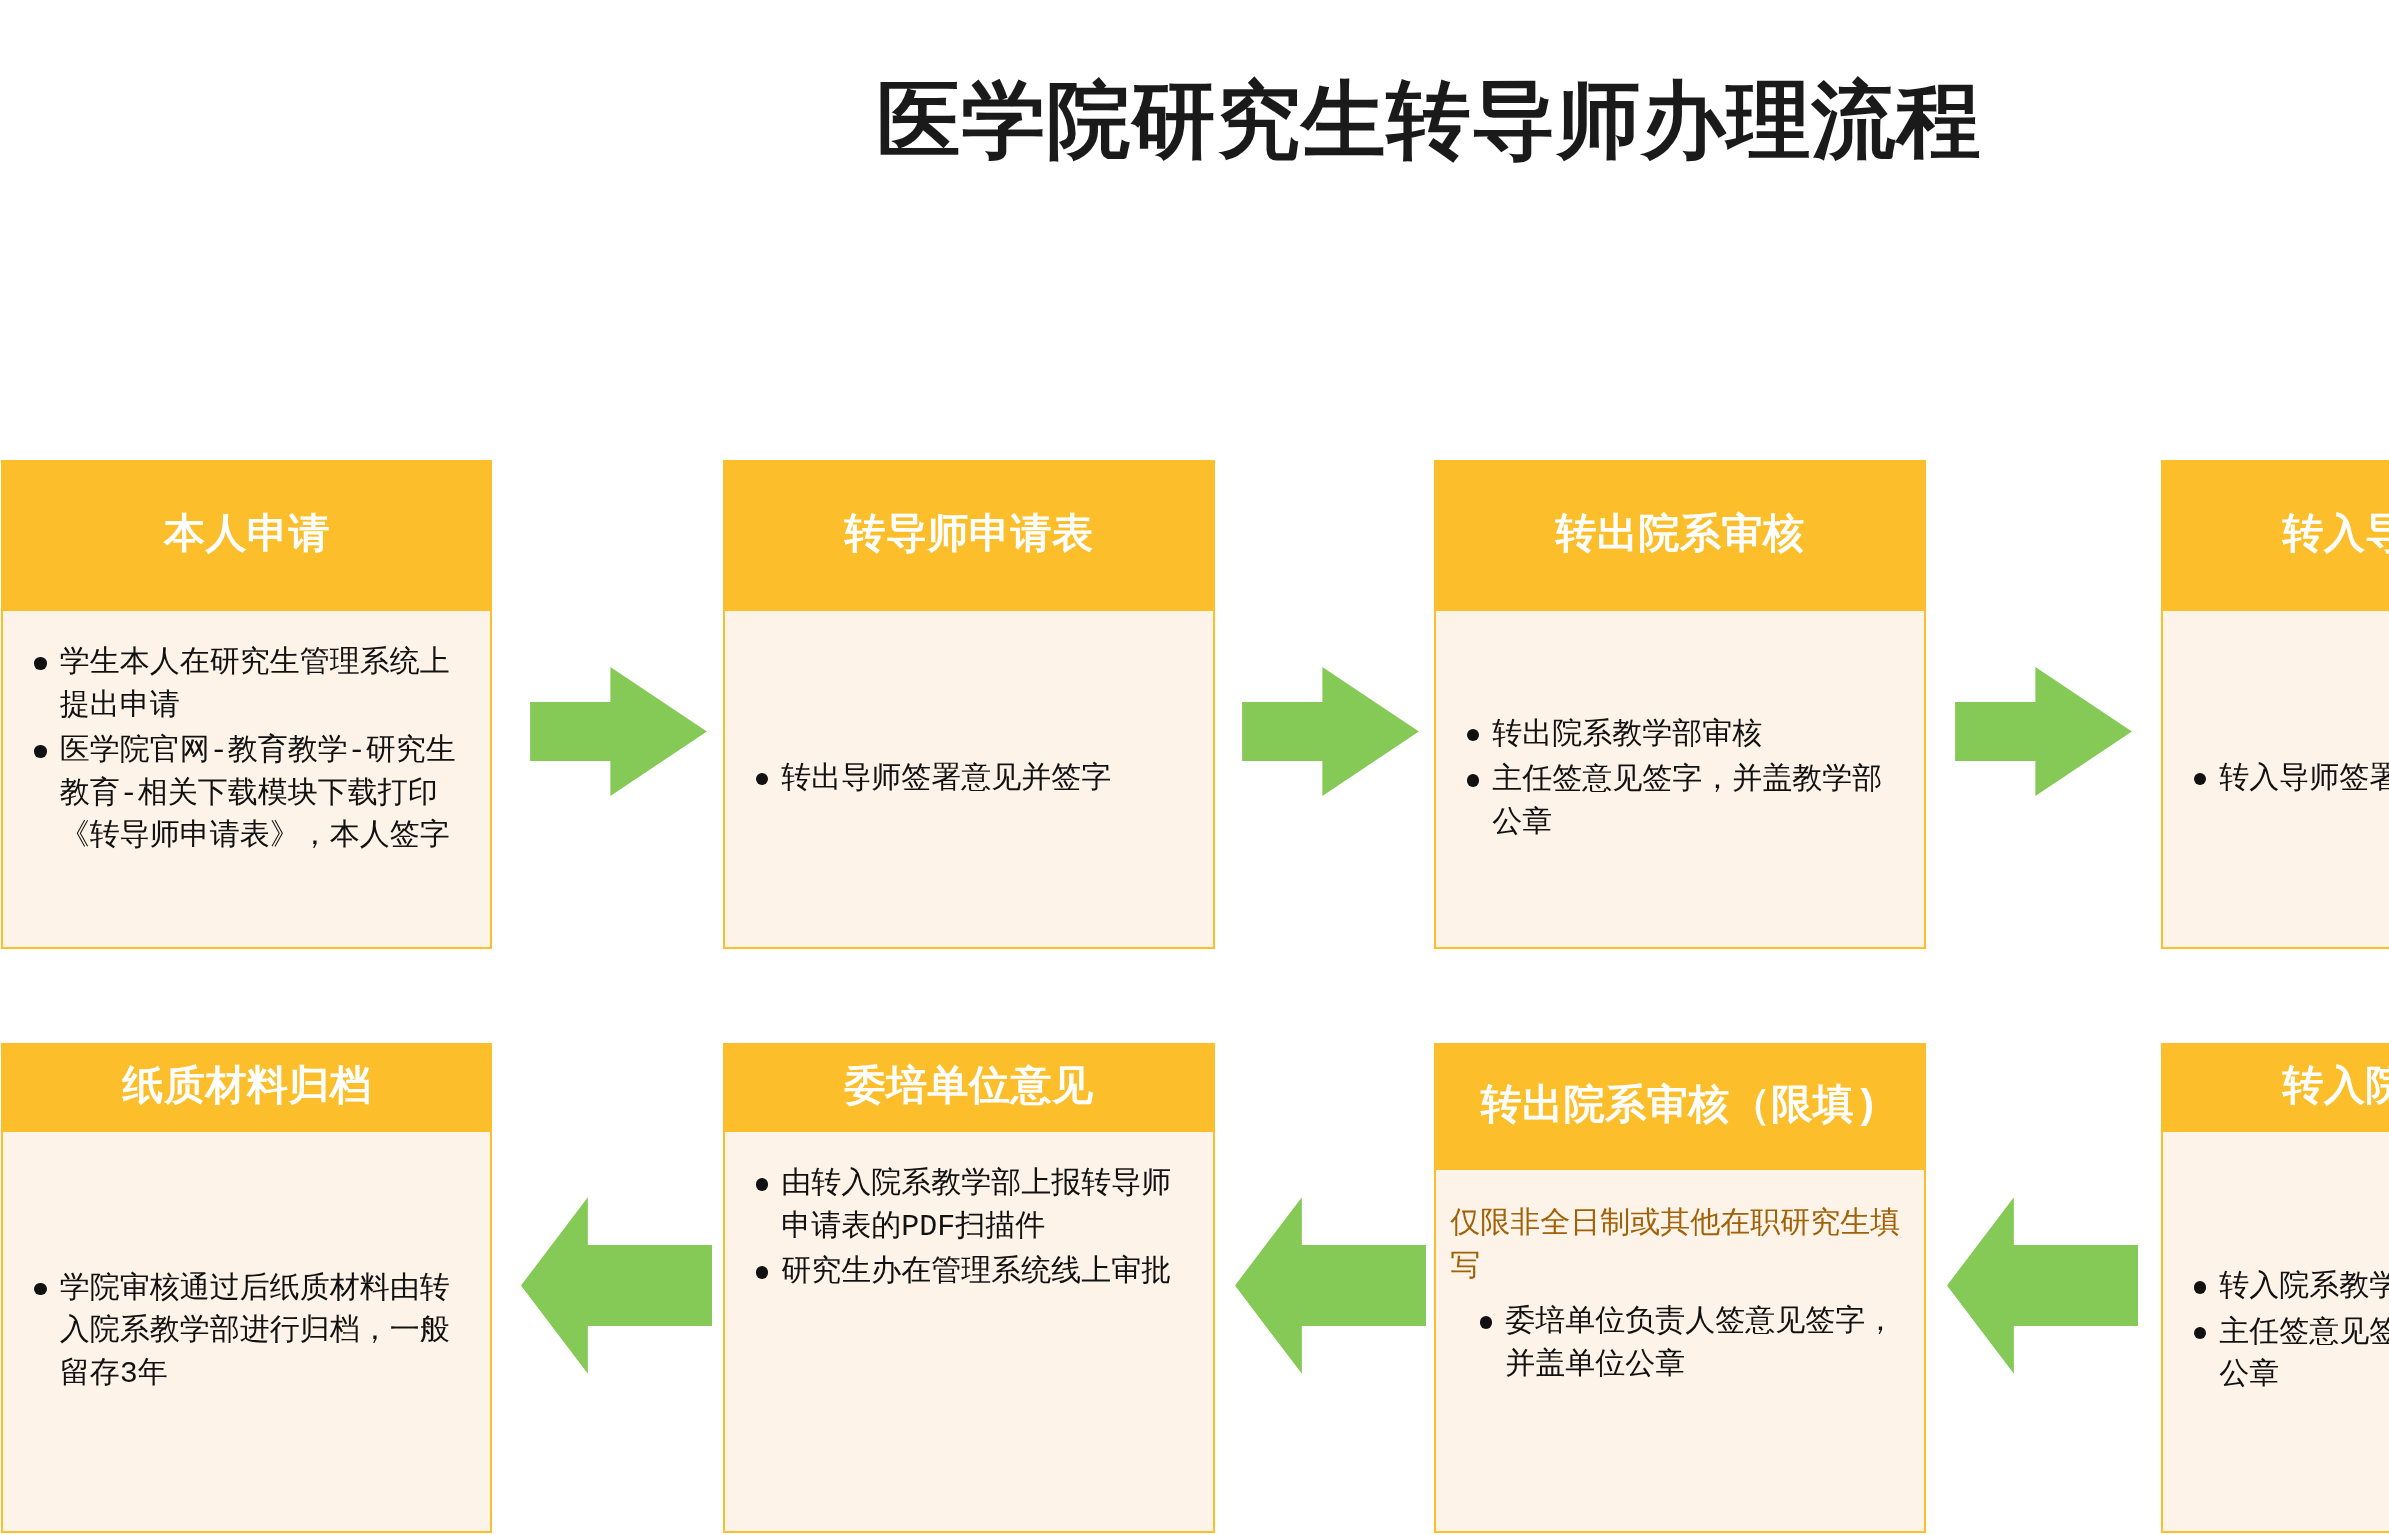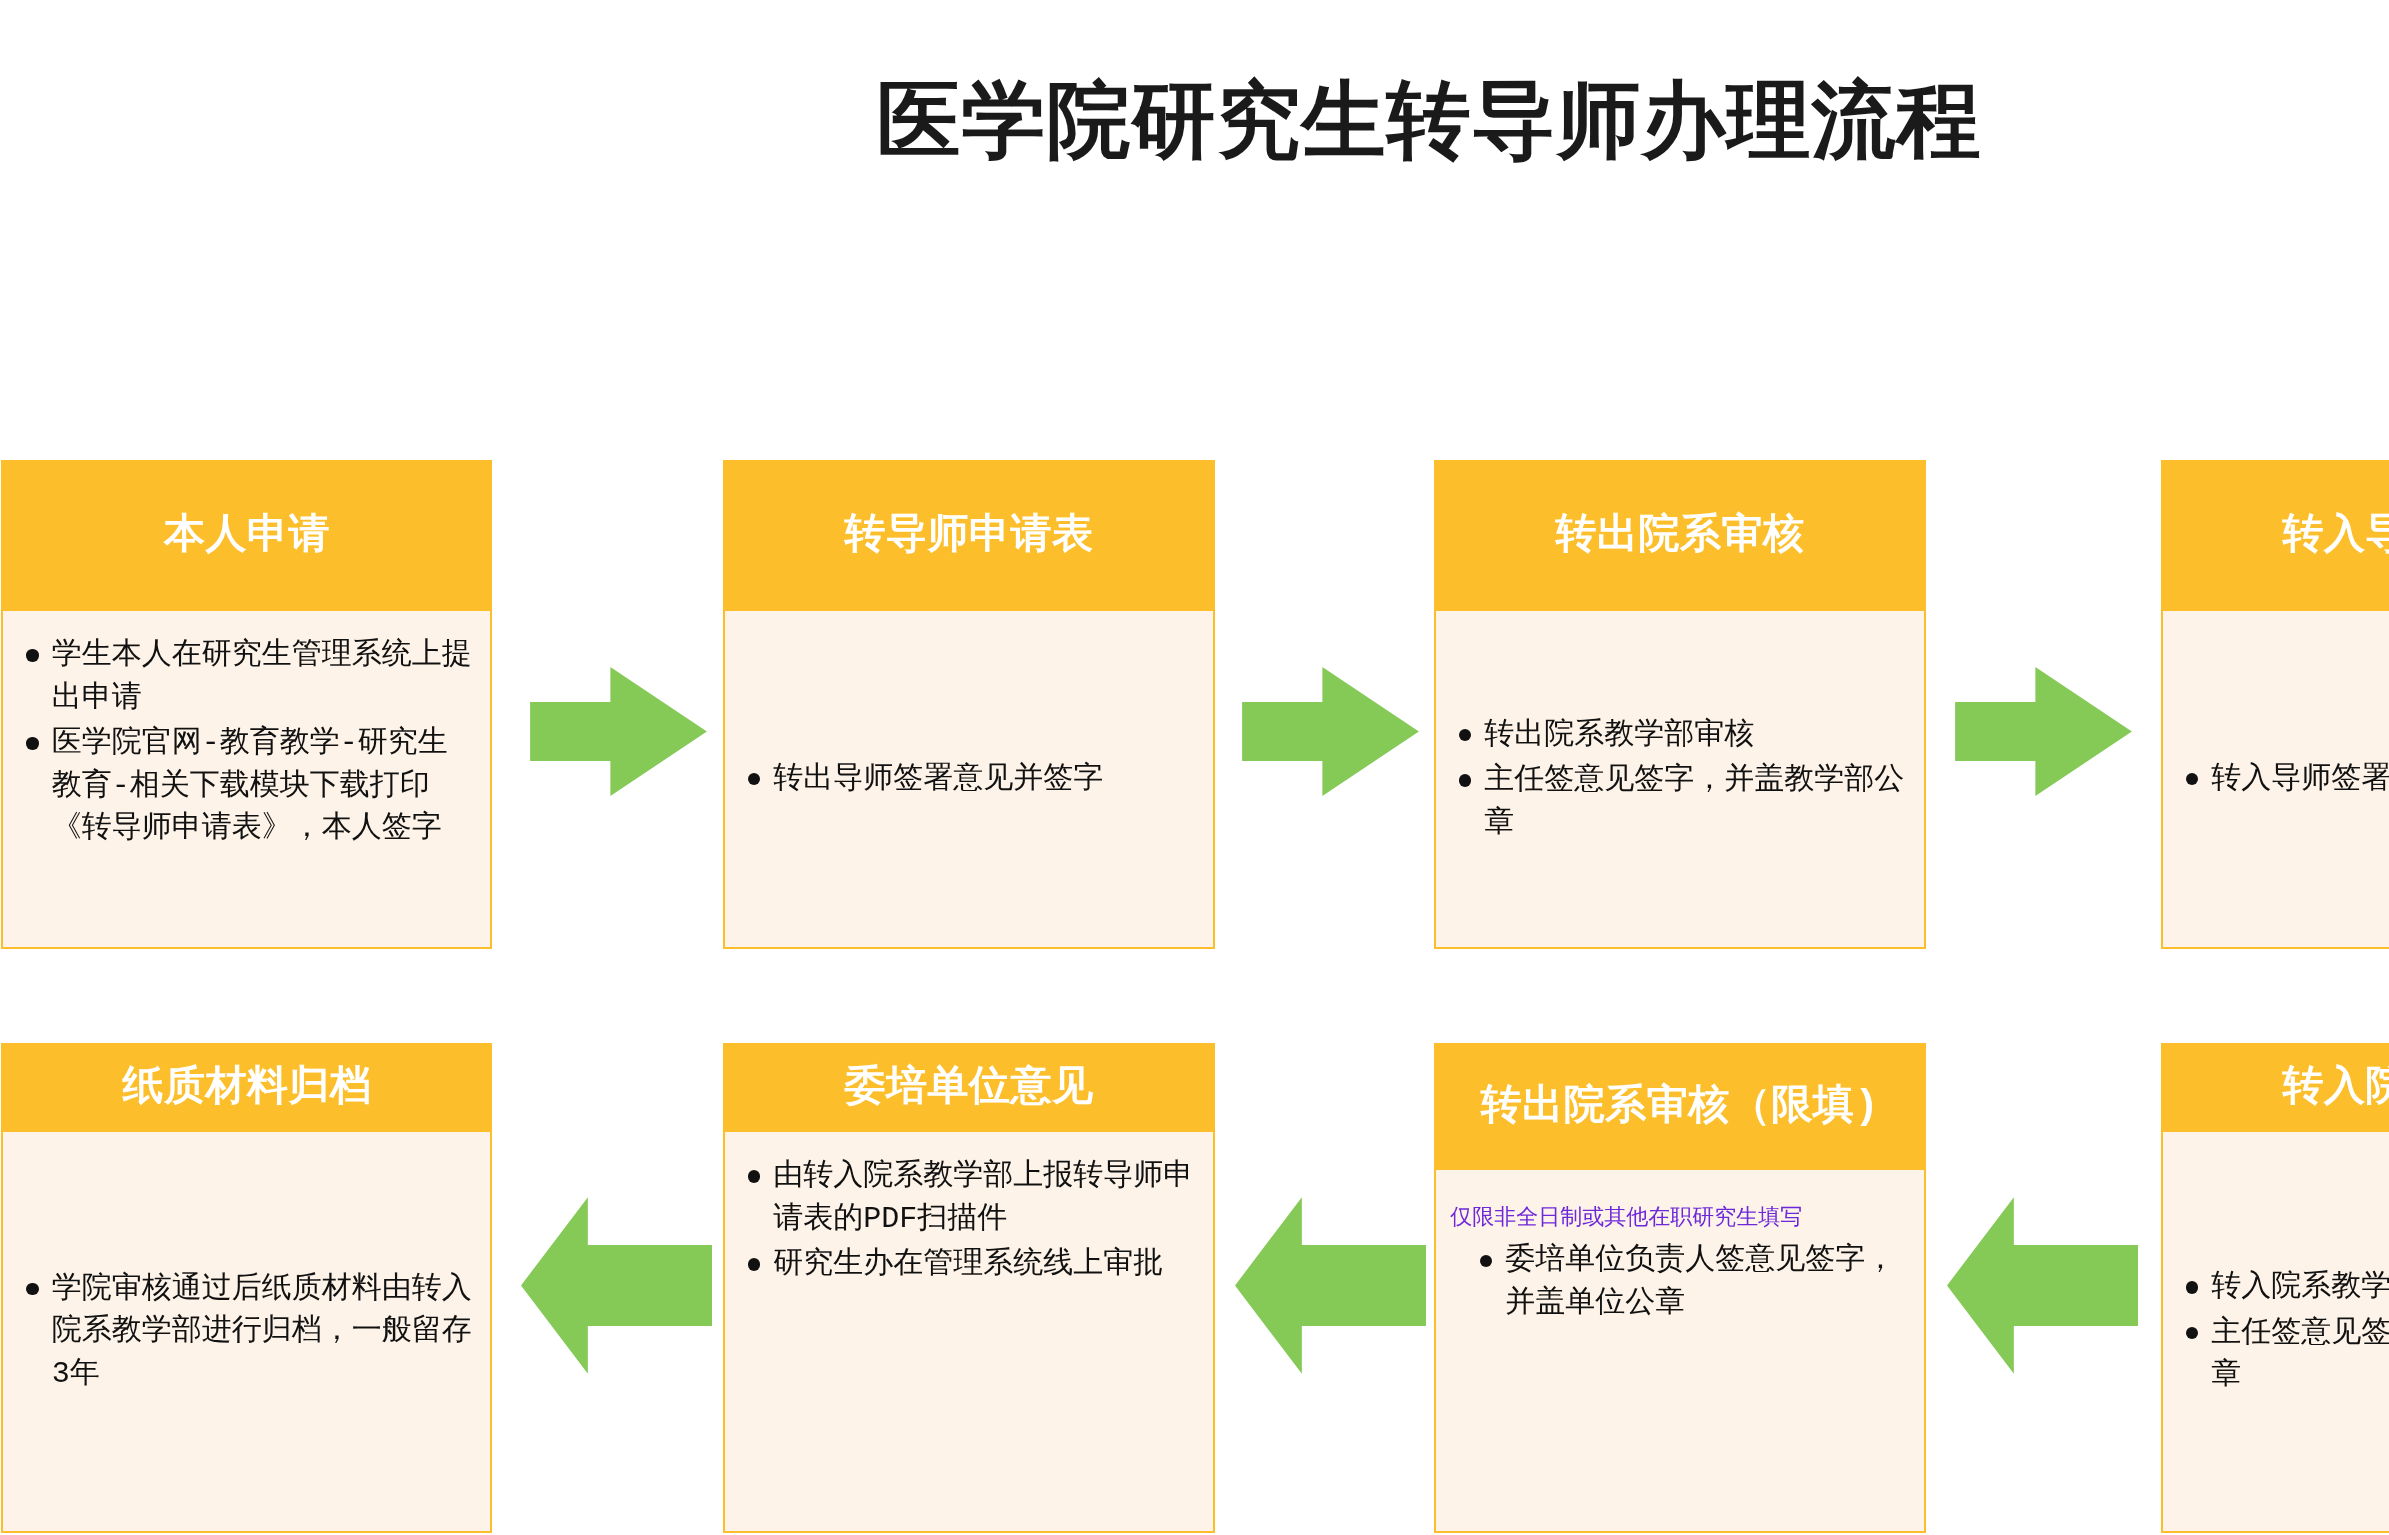--- a/index.html
+++ b/index.html
@@ -67,21 +67,21 @@
     flex-direction: column;
     justify-content: center;
     background: #fdf3e8;
   }
   .box-body.top-align {
     justify-content: flex-start;
     padding-top: 19px;
   }
   .body-list {
     list-style: none;
-    margin: 4px;
+    margin: 12px;
     padding: 0;
   }
   .body-list li {
     position: relative;
     font-size: 30px;
     line-height: 1.42;
     color: #111111;
     padding-left: 30px;
     margin-bottom: 2.9px;
   }
@@ -89,23 +89,23 @@
     content: "";
     position: absolute;
     left: 4.8px;
     top: 15.3px;
     width: 12.4px;
     height: 12.4px;
     border-radius: 50%;
     background: #111111;
   }
   .body-para {
-    font-size: 22px;
+    font-size: 30px;
     line-height: 1.42;
-    color: #6d28d9;
+    color: #a16207;
     margin: 0 0 1px 0;
   }
   .body-list.indented {
     margin-left: 25px;
   }
 
   
   .arrow {
     position: absolute;
   }

